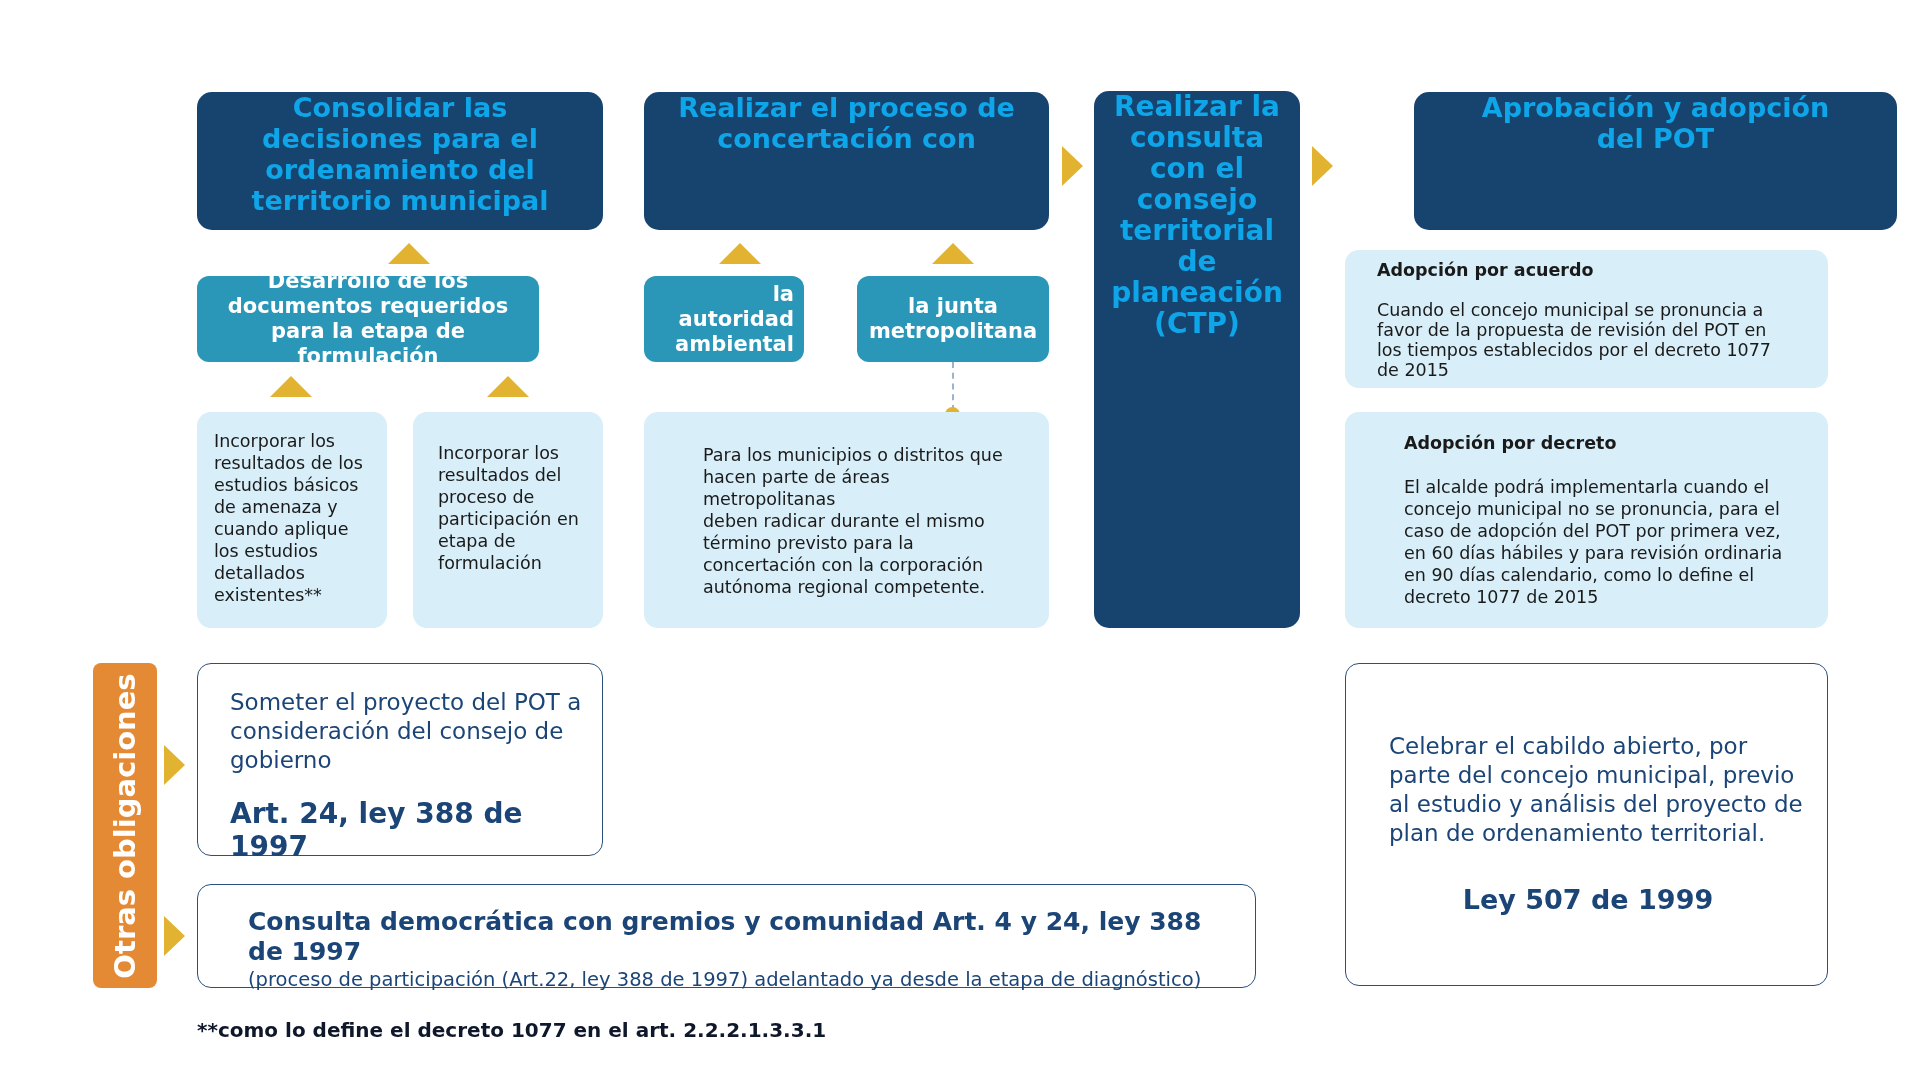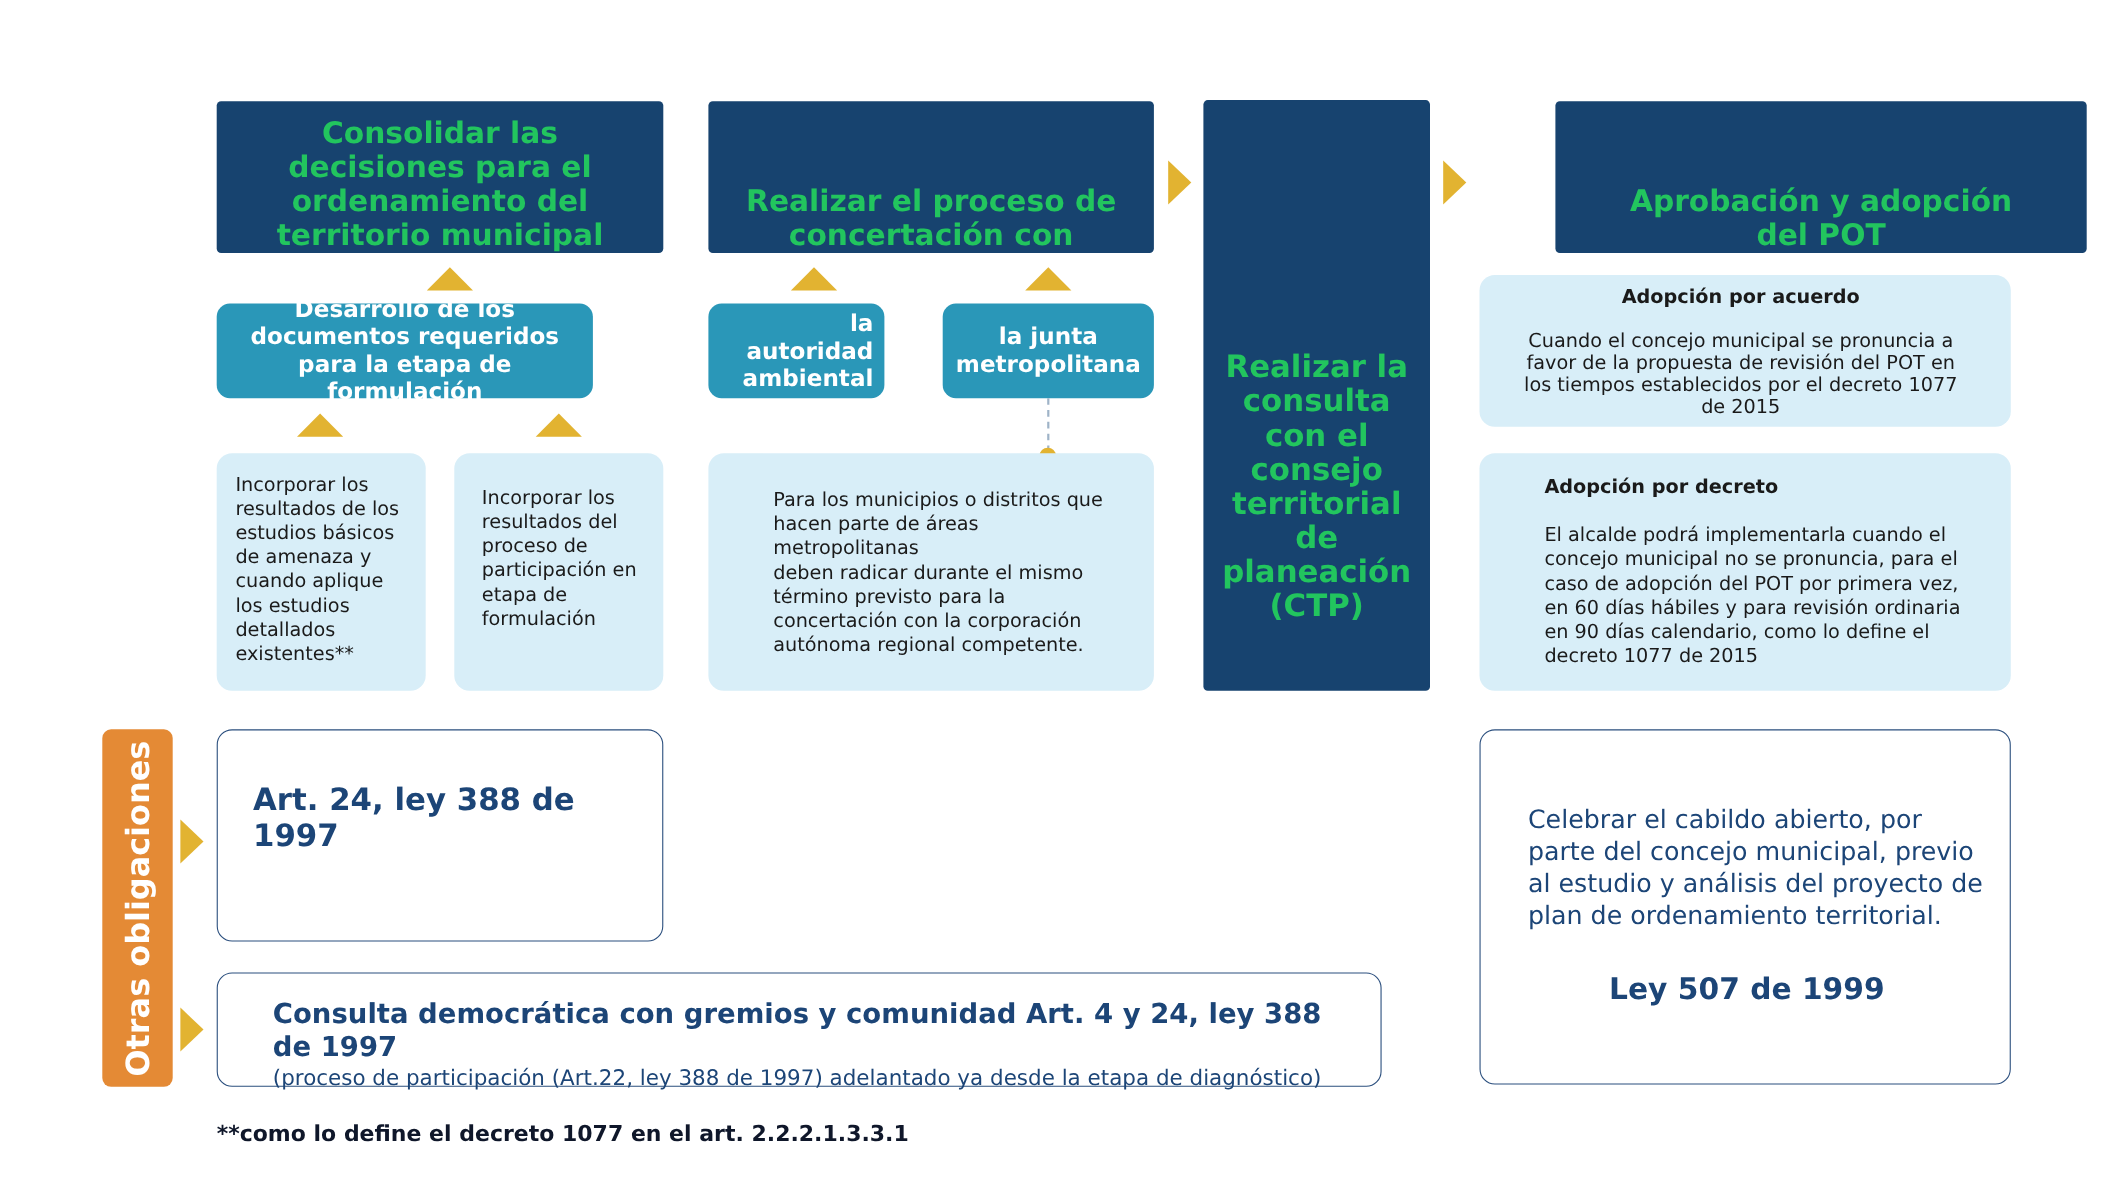--- a/index.html
+++ b/index.html
@@ -1,18 +1,18 @@
 <!DOCTYPE html>
 <html><head>
 <meta charset="utf-8">
 <style>
   html, body { margin:0; padding:0; background:#ffffff; }
   body { width:1920px; height:1080px; position:relative; overflow:hidden; font-family:"DejaVu Sans", sans-serif; }
   .abs { position:absolute; box-sizing:border-box; }
-  .navy { background:#17436F; color:#22c55e; border-radius:4px; display:flex; align-items:flex-end; justify-content:center; text-align:center; font-weight:bold; }
+  .navy { background:#17436F; color:#0ea5e9; border-radius:15px; display:flex; align-items:flex-start; justify-content:center; text-align:center; font-weight:bold; }
   .teal { background:#2A97B8; color:#fff; border-radius:12px; display:flex; align-items:center; justify-content:center; text-align:center; font-weight:bold; }
   .light { background:#D8EEF8; border-radius:14px; color:#1a1a1a; }
   .outline { border:1.5px solid #2B4F7E; border-radius:14px; background:#fff; color:#1C4577; }
   .tri-up { width:0; height:0; border-left:21px solid transparent; border-right:21px solid transparent; border-bottom:21px solid #E2B331; }
   .tri-right { width:0; height:0; border-top:20px solid transparent; border-bottom:20px solid transparent; border-left:21px solid #E2B331; }
   .t-top { font-size:27px; line-height:31px; padding:0 14px; }
   .t-teal { font-size:21px; line-height:25px; padding:0 10px; }
   .t-body { font-size:17.5px; line-height:22px; }
   .ctp { font-size:28px; line-height:31px; padding:0 12px; }
   .otras { background:#E48A35; border-radius:8px; }
@@ -60,36 +60,37 @@
   <span>Incorporar los resultados de los estudios básicos de amenaza y cuando aplique los estudios detallados existentes**</span>
 </div>
 <div class="abs light t-body" style="left:413px;top:412px;width:190px;height:216px;padding:30px 14px 0 25px;">
   <span>Incorporar los resultados del proceso de participación en etapa de formulación</span>
 </div>
 <div class="abs light t-body" style="left:644px;top:412px;width:405px;height:216px;padding:32px 30px 0 59px;">
   <div style="width:300px;">Para los municipios o distritos que hacen parte de áreas metropolitanas</div>
   <div style="width:300px;">deben radicar durante el mismo término previsto para la concertación con la corporación autónoma regional competente.</div>
 </div>
 
-<div class="abs light t-body" style="left:1345px;top:250px;width:483px;height:138px;padding:10px 40px 0 32px;line-height:20px;text-align:center;">
+<div class="abs light t-body" style="left:1345px;top:250px;width:483px;height:138px;padding:10px 40px 0 32px;line-height:20px;">
   <div style="font-weight:bold;margin-bottom:20px;">Adopción por acuerdo</div>
   <div>Cuando el concejo municipal se pronuncia a favor de la propuesta de revisión del POT en los tiempos establecidos por el decreto 1077 de 2015</div>
 </div>
 <div class="abs light t-body" style="left:1345px;top:412px;width:483px;height:216px;padding:20px 30px 0 59px;">
   <div style="font-weight:bold;margin-bottom:22px;">Adopción por decreto</div>
   <div>El alcalde podrá implementarla cuando el concejo municipal no se pronuncia, para el caso de adopción del POT por primera vez, en 60 días hábiles y para revisión ordinaria en 90 días calendario, como lo define el decreto 1077 de 2015</div>
 </div>
 
 <div class="abs otras" style="left:93px;top:663px;width:64px;height:325px;">
   <span>Otras obligaciones</span>
 </div>
 <div class="abs tri-right" style="left:164px;top:745px;"></div>
 <div class="abs tri-right" style="left:164px;top:916px;"></div>
 
 <div class="abs outline" style="left:197px;top:663px;width:406px;height:193px;padding:24px 20px 0 32px;">
+  <div style="font-size:23px;line-height:29px;">Someter el proyecto del POT a consideración del consejo de gobierno</div>
   <div style="font-size:28px;font-weight:bold;margin-top:22px;">Art. 24, ley 388 de 1997</div>
 </div>
 
 <div class="abs outline" style="left:197px;top:884px;width:1059px;height:104px;padding:22px 20px 0 50px;">
   <div style="font-size:25px;font-weight:bold;line-height:30px;">Consulta democrática con gremios y comunidad  Art. 4 y 24, ley 388 de 1997</div>
   <div style="font-size:19.5px;line-height:26px;">(proceso de participación (Art.22, ley 388 de 1997) adelantado ya desde la etapa de diagnóstico)</div>
 </div>
 
 <div class="abs outline" style="left:1345px;top:663px;width:483px;height:323px;padding:68px 20px 0 43px;">
   <div style="font-size:23px;line-height:29px;">Celebrar el cabildo abierto, por parte del concejo municipal, previo al estudio y análisis del proyecto de plan de ordenamiento territorial.</div>

